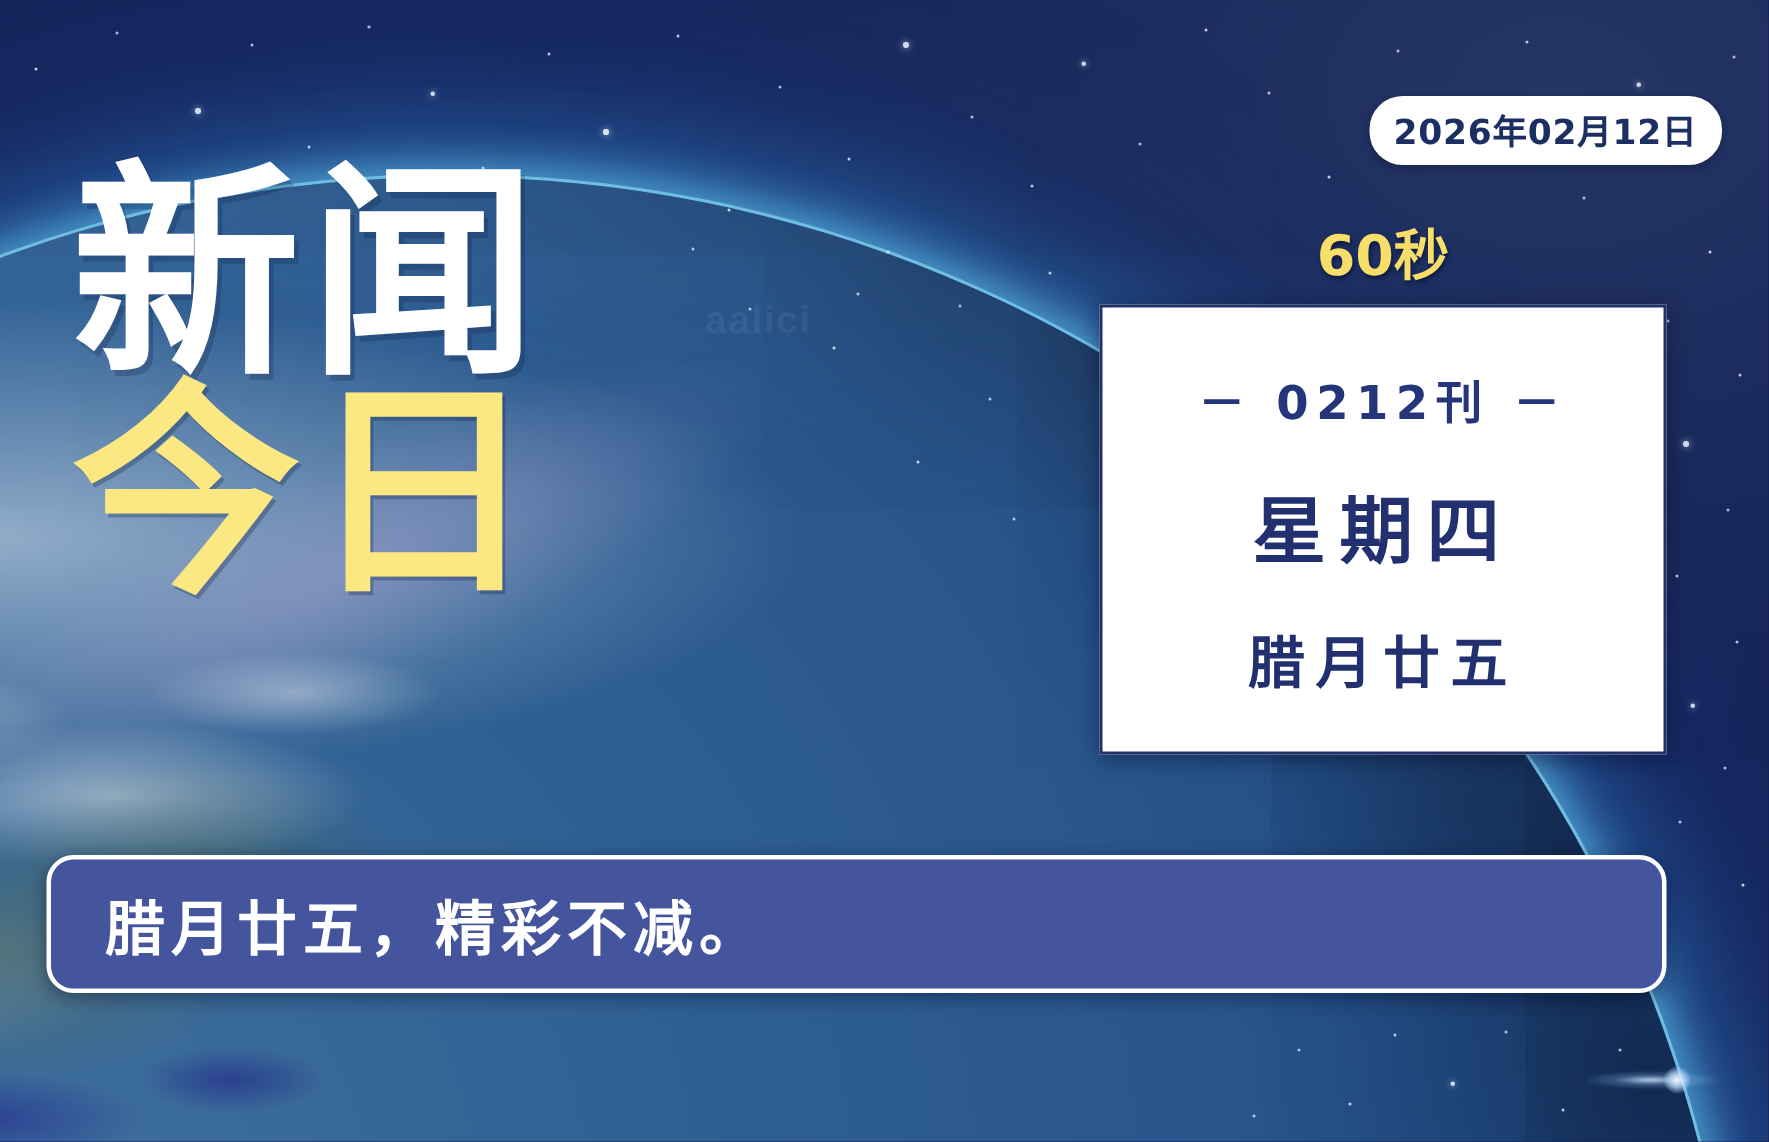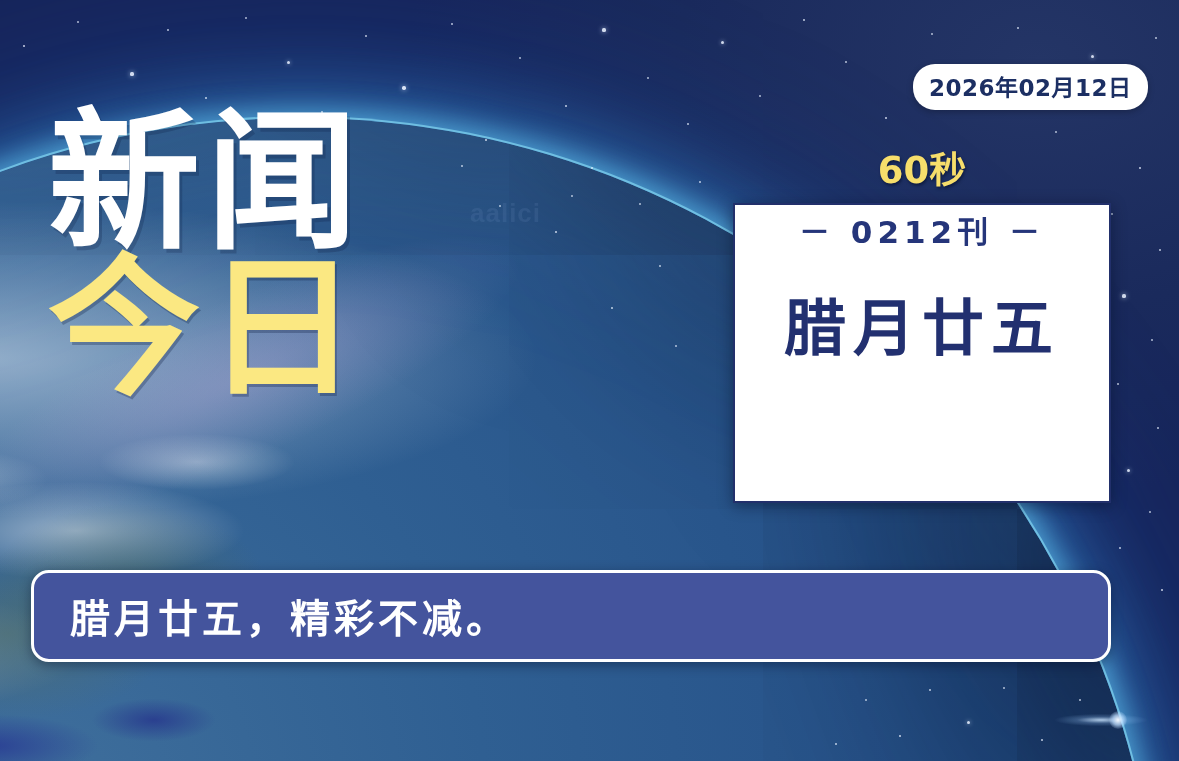--- a/index.html
+++ b/index.html
@@ -150,36 +150,36 @@
     font-size:23px;font-weight:700;letter-spacing:.5px;
     padding:5px 16px 7px;border-radius:22px;
     font-family:"DejaVu Sans","Liberation Sans",sans-serif;
     box-shadow:0 2px 6px rgba(0,0,0,.25);
     white-space:nowrap;
   }
 
   .info-card{
     background:#ffffff;border:2px solid #22306b;
     width:378px;height:300px;box-sizing:border-box;
-    display:flex;flex-direction:column;align-items:center;
+    display:flex;flex-direction:column;align-items:center;justify-content:center;
     gap:4px;
     box-shadow:0 3px 14px rgba(3,10,34,.45);
   }
   .card-issue{
     color:#25357a;font-size:31px;font-weight:700;letter-spacing:5px;
     font-family:"DejaVu Sans","Liberation Sans",sans-serif;
     margin-top:2px;
   }
   .card-weekday{
     color:#223070;font-size:49px;font-weight:700;letter-spacing:9px;
     font-family:"DejaVu Sans","Liberation Sans",sans-serif;
     margin-top:22px;
   }
   .card-lunar{
-    color:#223070;font-size:62px;font-weight:700;letter-spacing:7px;
+    color:#223070;font-size:38px;font-weight:700;letter-spacing:7px;
     font-family:"DejaVu Sans","Liberation Sans",sans-serif;
     margin-top:22px;
   }
 
   
   .quote-bar{
     position:absolute;left:31px;top:570px;
     width:1080px;height:92px;box-sizing:border-box;
     background:#44549D;
     border:3px solid #ffffff;border-radius:18px;
@@ -273,20 +273,21 @@
 
   <div class="date-badge">2026年02月12日</div>
 
   <div class="right-col">
     <div class="tagline">
       <span class="tag-60">60秒</span>
     </div>
 
     <div class="info-card">
       <div class="card-issue">－ 0212刊 －</div>
+      <div class="card-weekday">星期四</div>
       <div class="card-lunar">腊月廿五</div>
     </div>
   </div>
 
   <div class="quote-bar">
     <div class="quote-text">腊月廿五，精彩不减。</div>
   </div>
 
 </div>
 

